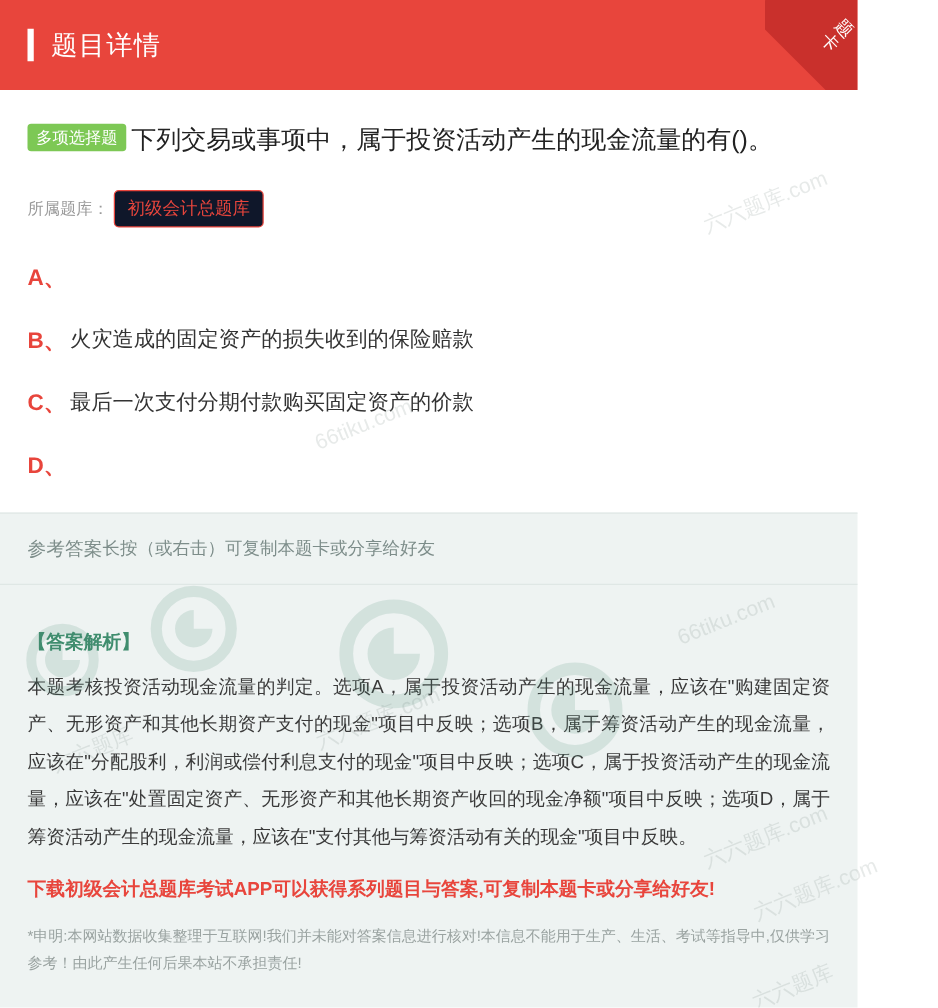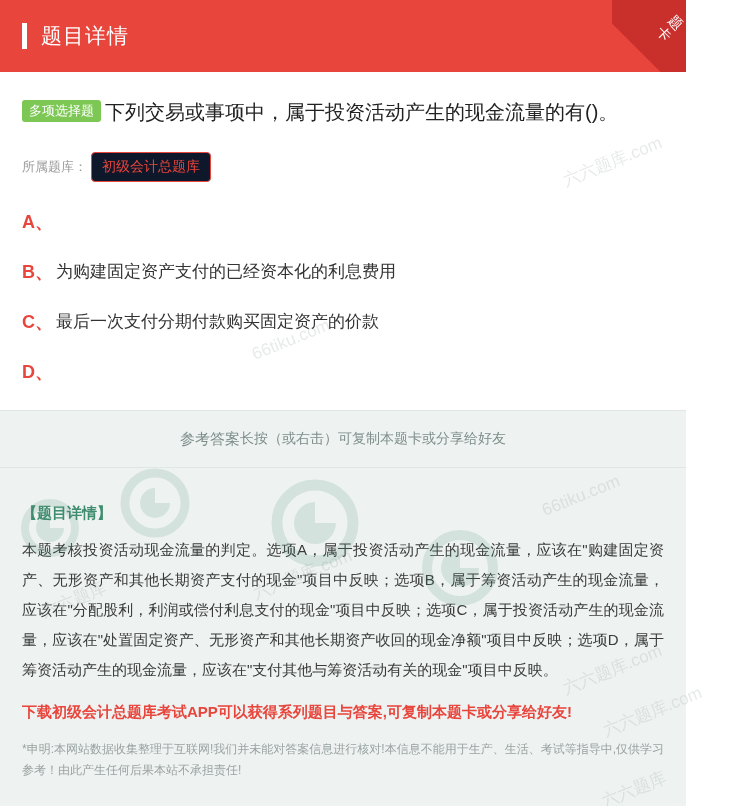--- a/index.html
+++ b/index.html
@@ -135,21 +135,21 @@
 
   
   .answer-bar {
     margin-top: 24px;
     height: 58px;
     background: #eef3f2;
     border-top: 1px solid #dfe7e5;
     border-bottom: 1px solid #dfe7e5;
     display: flex;
     align-items: center;
-    justify-content: center;
+    justify-content: flex-start;
     padding: 0 22px;
   }
   .answer-bar-left {
     color: #7d8d8a;
     font-size: 15px;
   }
   .answer-bar-right {
     color: #7d8d8a;
     font-size: 14px;
   }
@@ -242,21 +242,21 @@
       <span class="bank-chip">初级会计总题库</span>
     </div>
   </div>
 
   <div class="options">
     <div class="option">
       <div class="opt-key">A、</div>
     </div>
     <div class="option">
       <div class="opt-key">B、</div>
-      <div class="opt-text">为购建固定资产支付的已经资本化的利息费用</div>
+      <div class="opt-text">火灾造成的固定资产的损失收到的保险赔款</div>
     </div>
     <div class="option">
       <div class="opt-key">C、</div>
       <div class="opt-text">最后一次支付分期付款购买固定资产的价款</div>
     </div>
     <div class="option">
       <div class="opt-key">D、</div>
     </div>
   </div>
 
@@ -292,21 +292,21 @@
       </svg>
     </div>
     <div class="wm-logo" style="left:20px; top:30px;">
       <svg width="60" height="60" viewBox="0 0 60 60">
         <circle cx="30" cy="30" r="25" fill="none" stroke="#4f8c77" stroke-width="8"></circle>
         <path d="M30 16 A14 14 0 1 0 44 30 L30 30 Z" fill="#4f8c77"></path>
       </svg>
     </div>
 
 
-    <div class="explain-title">【题目详情】</div>
+    <div class="explain-title">【答案解析】</div>
     <div class="explain-body">本题考核投资活动现金流量的判定。选项A，属于投资活动产生的现金流量，应该在"购建固定资产、无形资产和其他长期资产支付的现金"项目中反映；选项B，属于筹资活动产生的现金流量，应该在"分配股利，利润或偿付利息支付的现金"项目中反映；选项C，属于投资活动产生的现金流量，应该在"处置固定资产、无形资产和其他长期资产收回的现金净额"项目中反映；选项D，属于筹资活动产生的现金流量，应该在"支付其他与筹资活动有关的现金"项目中反映。</div>
 
     <div class="promo">下载初级会计总题库考试APP可以获得系列题目与答案,可复制本题卡或分享给好友!</div>
     <div class="disclaimer">*申明:本网站数据收集整理于互联网!我们并未能对答案信息进行核对!本信息不能用于生产、生活、考试等指导中,仅供学习参考！由此产生任何后果本站不承担责任!</div>
   </div>
 
   <div class="wm wm-light" style="left:560px; top:150px;">六六题库.com</div>
   <div class="wm wm-light" style="left:250px; top:330px;">66tiku.com</div>
   <div class="wm wm-light" style="left:600px; top:700px;">六六题库.com</div>
 

